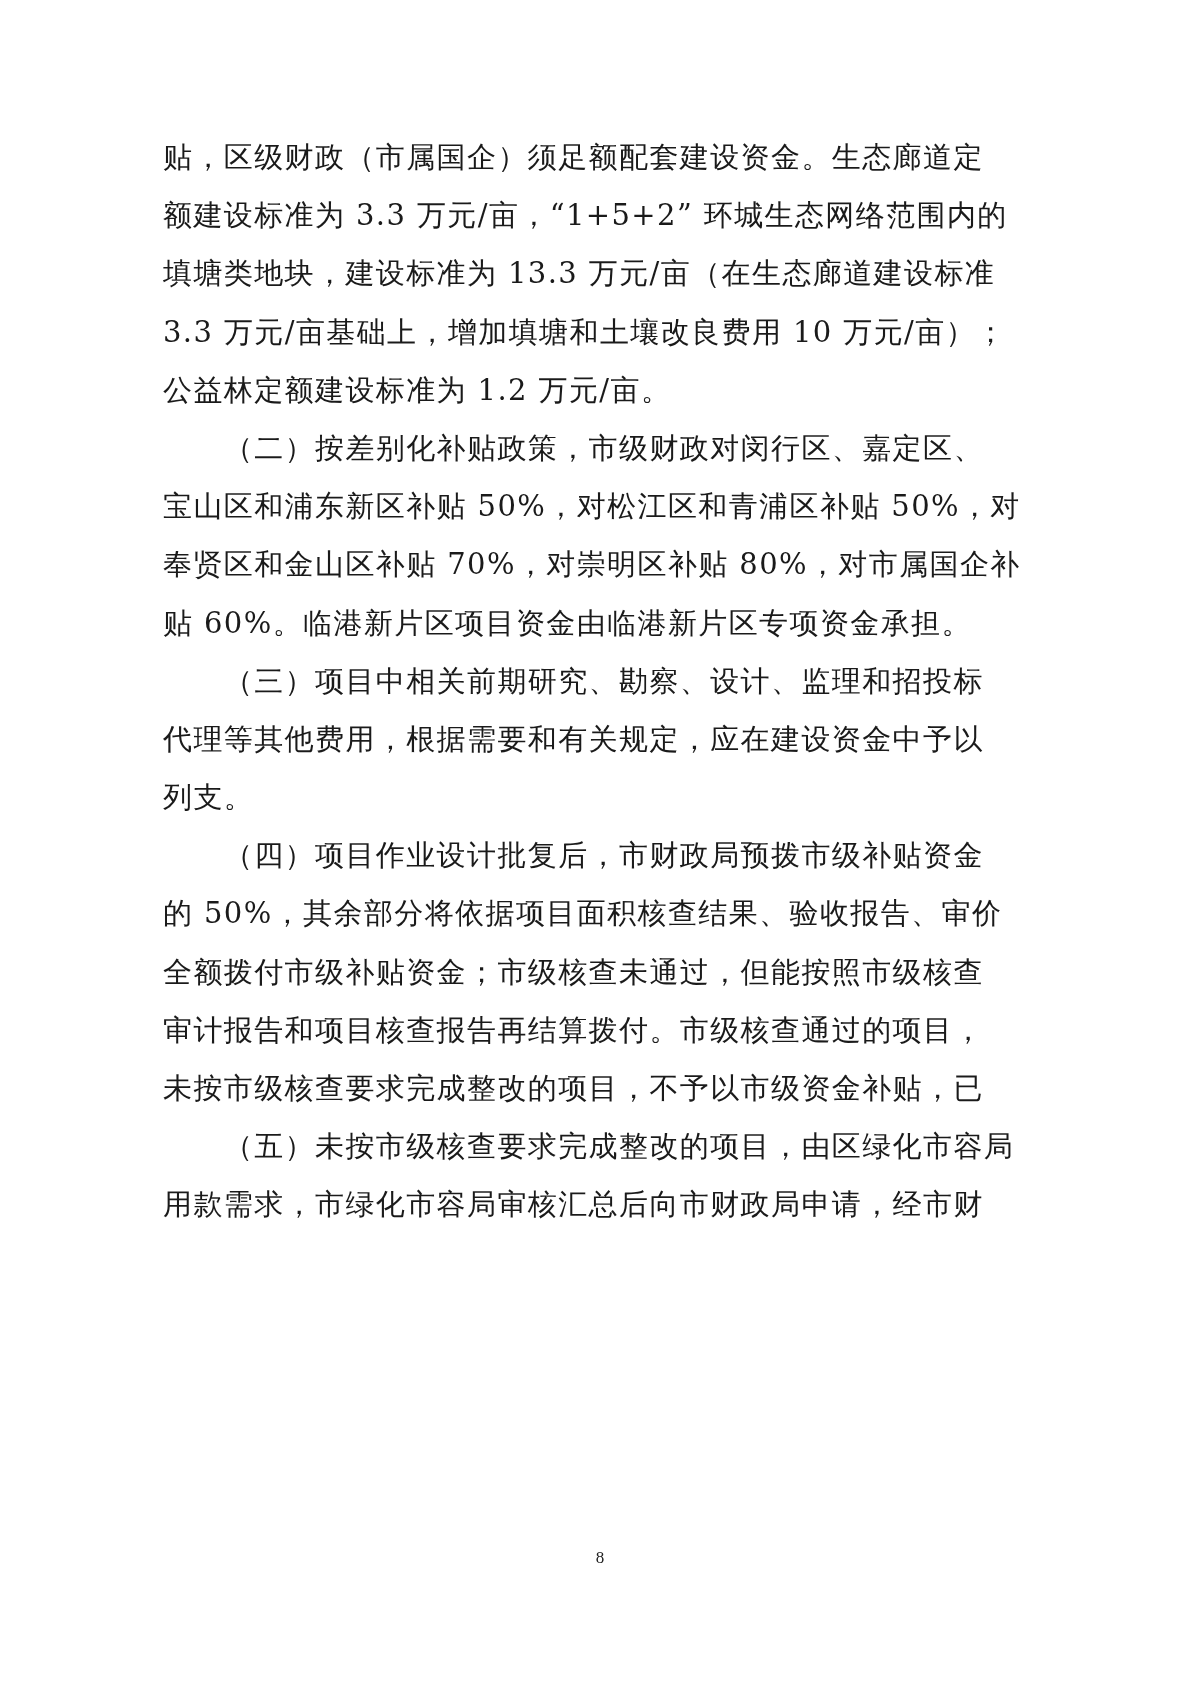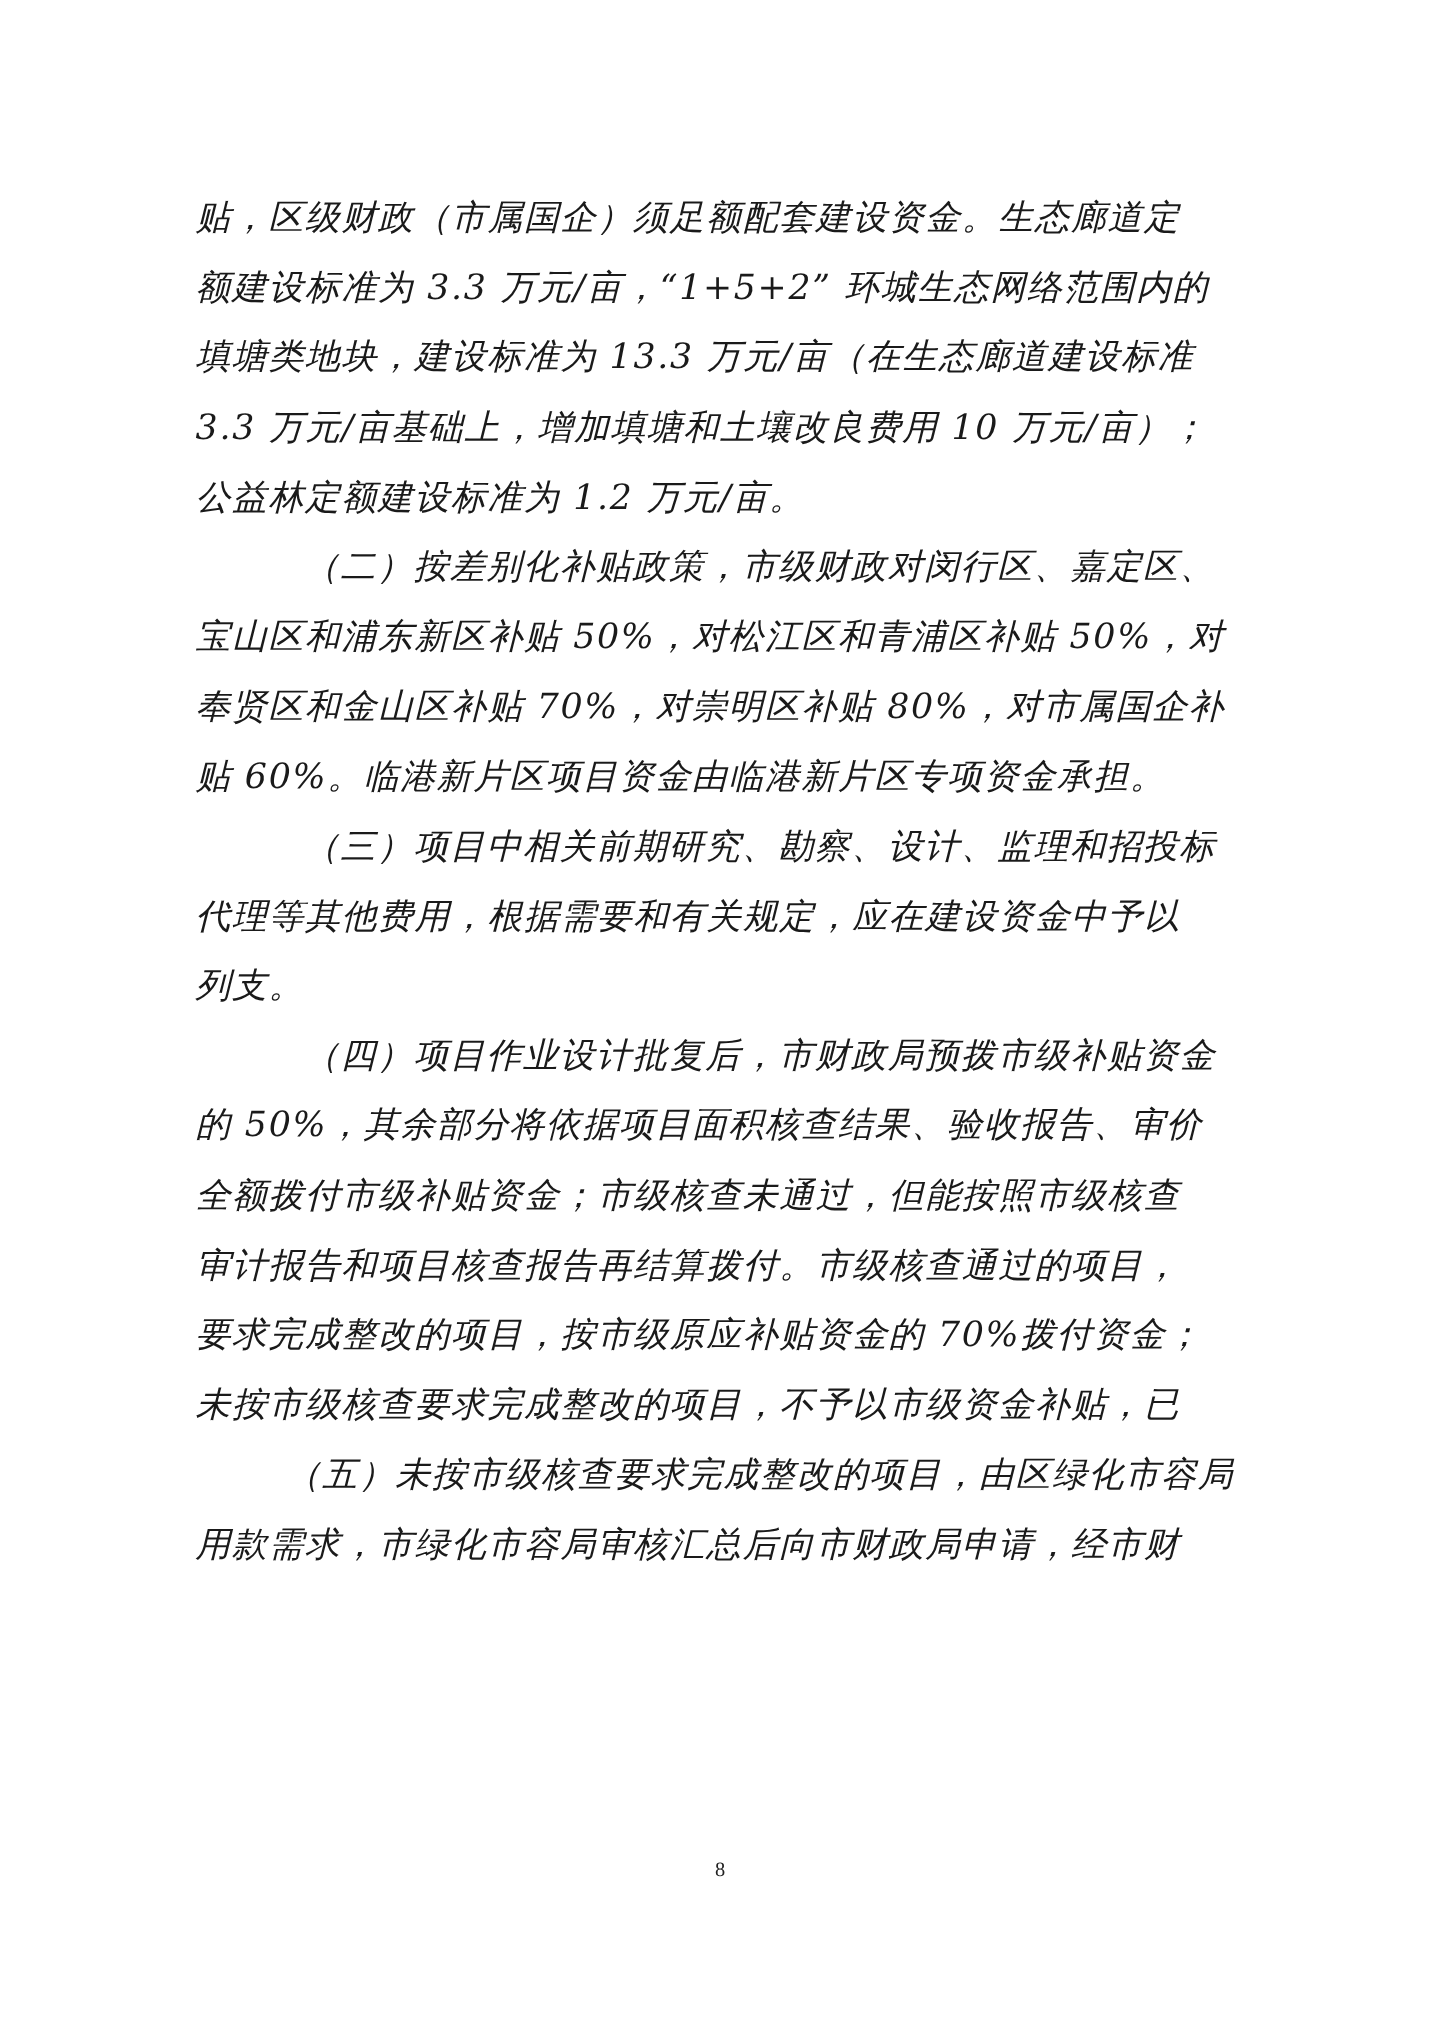--- a/index.html
+++ b/index.html
@@ -19,34 +19,32 @@
       position: absolute;
       left: 0;
       top: 0;
       width: 1200px;
       height: 1697px;
       background: #ffffff;
     }
     .body-text {
       position: absolute;
       left: 163px;
-      top: 152px;
+      top: 128px;
       width: 880px;
-      font-style: italic;
     }
     .line {
       height: 58.2px;
       line-height: 58.2px;
       font-size: 29px;
       white-space: nowrap;
       letter-spacing: 1.4px;
     }
     .indent {
       padding-left: 0;
-      text-align: center;
     }
     .page-number {
       position: absolute;
       left: 0;
       width: 1200px;
       top: 1548px;
       text-align: center;
       font-family: "Liberation Serif", serif;
       font-size: 17px;
       color: #222;
@@ -66,19 +64,18 @@
     <div class="line">宝山区和浦东新区补贴 50%，对松江区和青浦区补贴 50%，对</div>
     <div class="line">奉贤区和金山区补贴 70%，对崇明区补贴 80%，对市属国企补</div>
     <div class="line">贴 60%。临港新片区项目资金由临港新片区专项资金承担。</div>
     <div class="line indent">　　（三）项目中相关前期研究、勘察、设计、监理和招投标</div>
     <div class="line">代理等其他费用，根据需要和有关规定，应在建设资金中予以</div>
     <div class="line">列支。</div>
     <div class="line indent">　　（四）项目作业设计批复后，市财政局预拨市级补贴资金</div>
     <div class="line">的 50%，其余部分将依据项目面积核查结果、验收报告、审价</div>
     <div class="line">全额拨付市级补贴资金；市级核查未通过，但能按照市级核查</div>
     <div class="line">审计报告和项目核查报告再结算拨付。市级核查通过的项目，</div>
-    <div class="line">要求完成整改的项目，按市级原应补贴资金的 70%拨付资金；</div>
     <div class="line">未按市级核查要求完成整改的项目，不予以市级资金补贴，已</div>
     <div class="line indent">　　（五）未按市级核查要求完成整改的项目，由区绿化市容局</div>
     <div class="line">用款需求，市绿化市容局审核汇总后向市财政局申请，经市财</div>
   </div>
   <div class="page-number">8</div>
 </div>
 
 </body></html>

